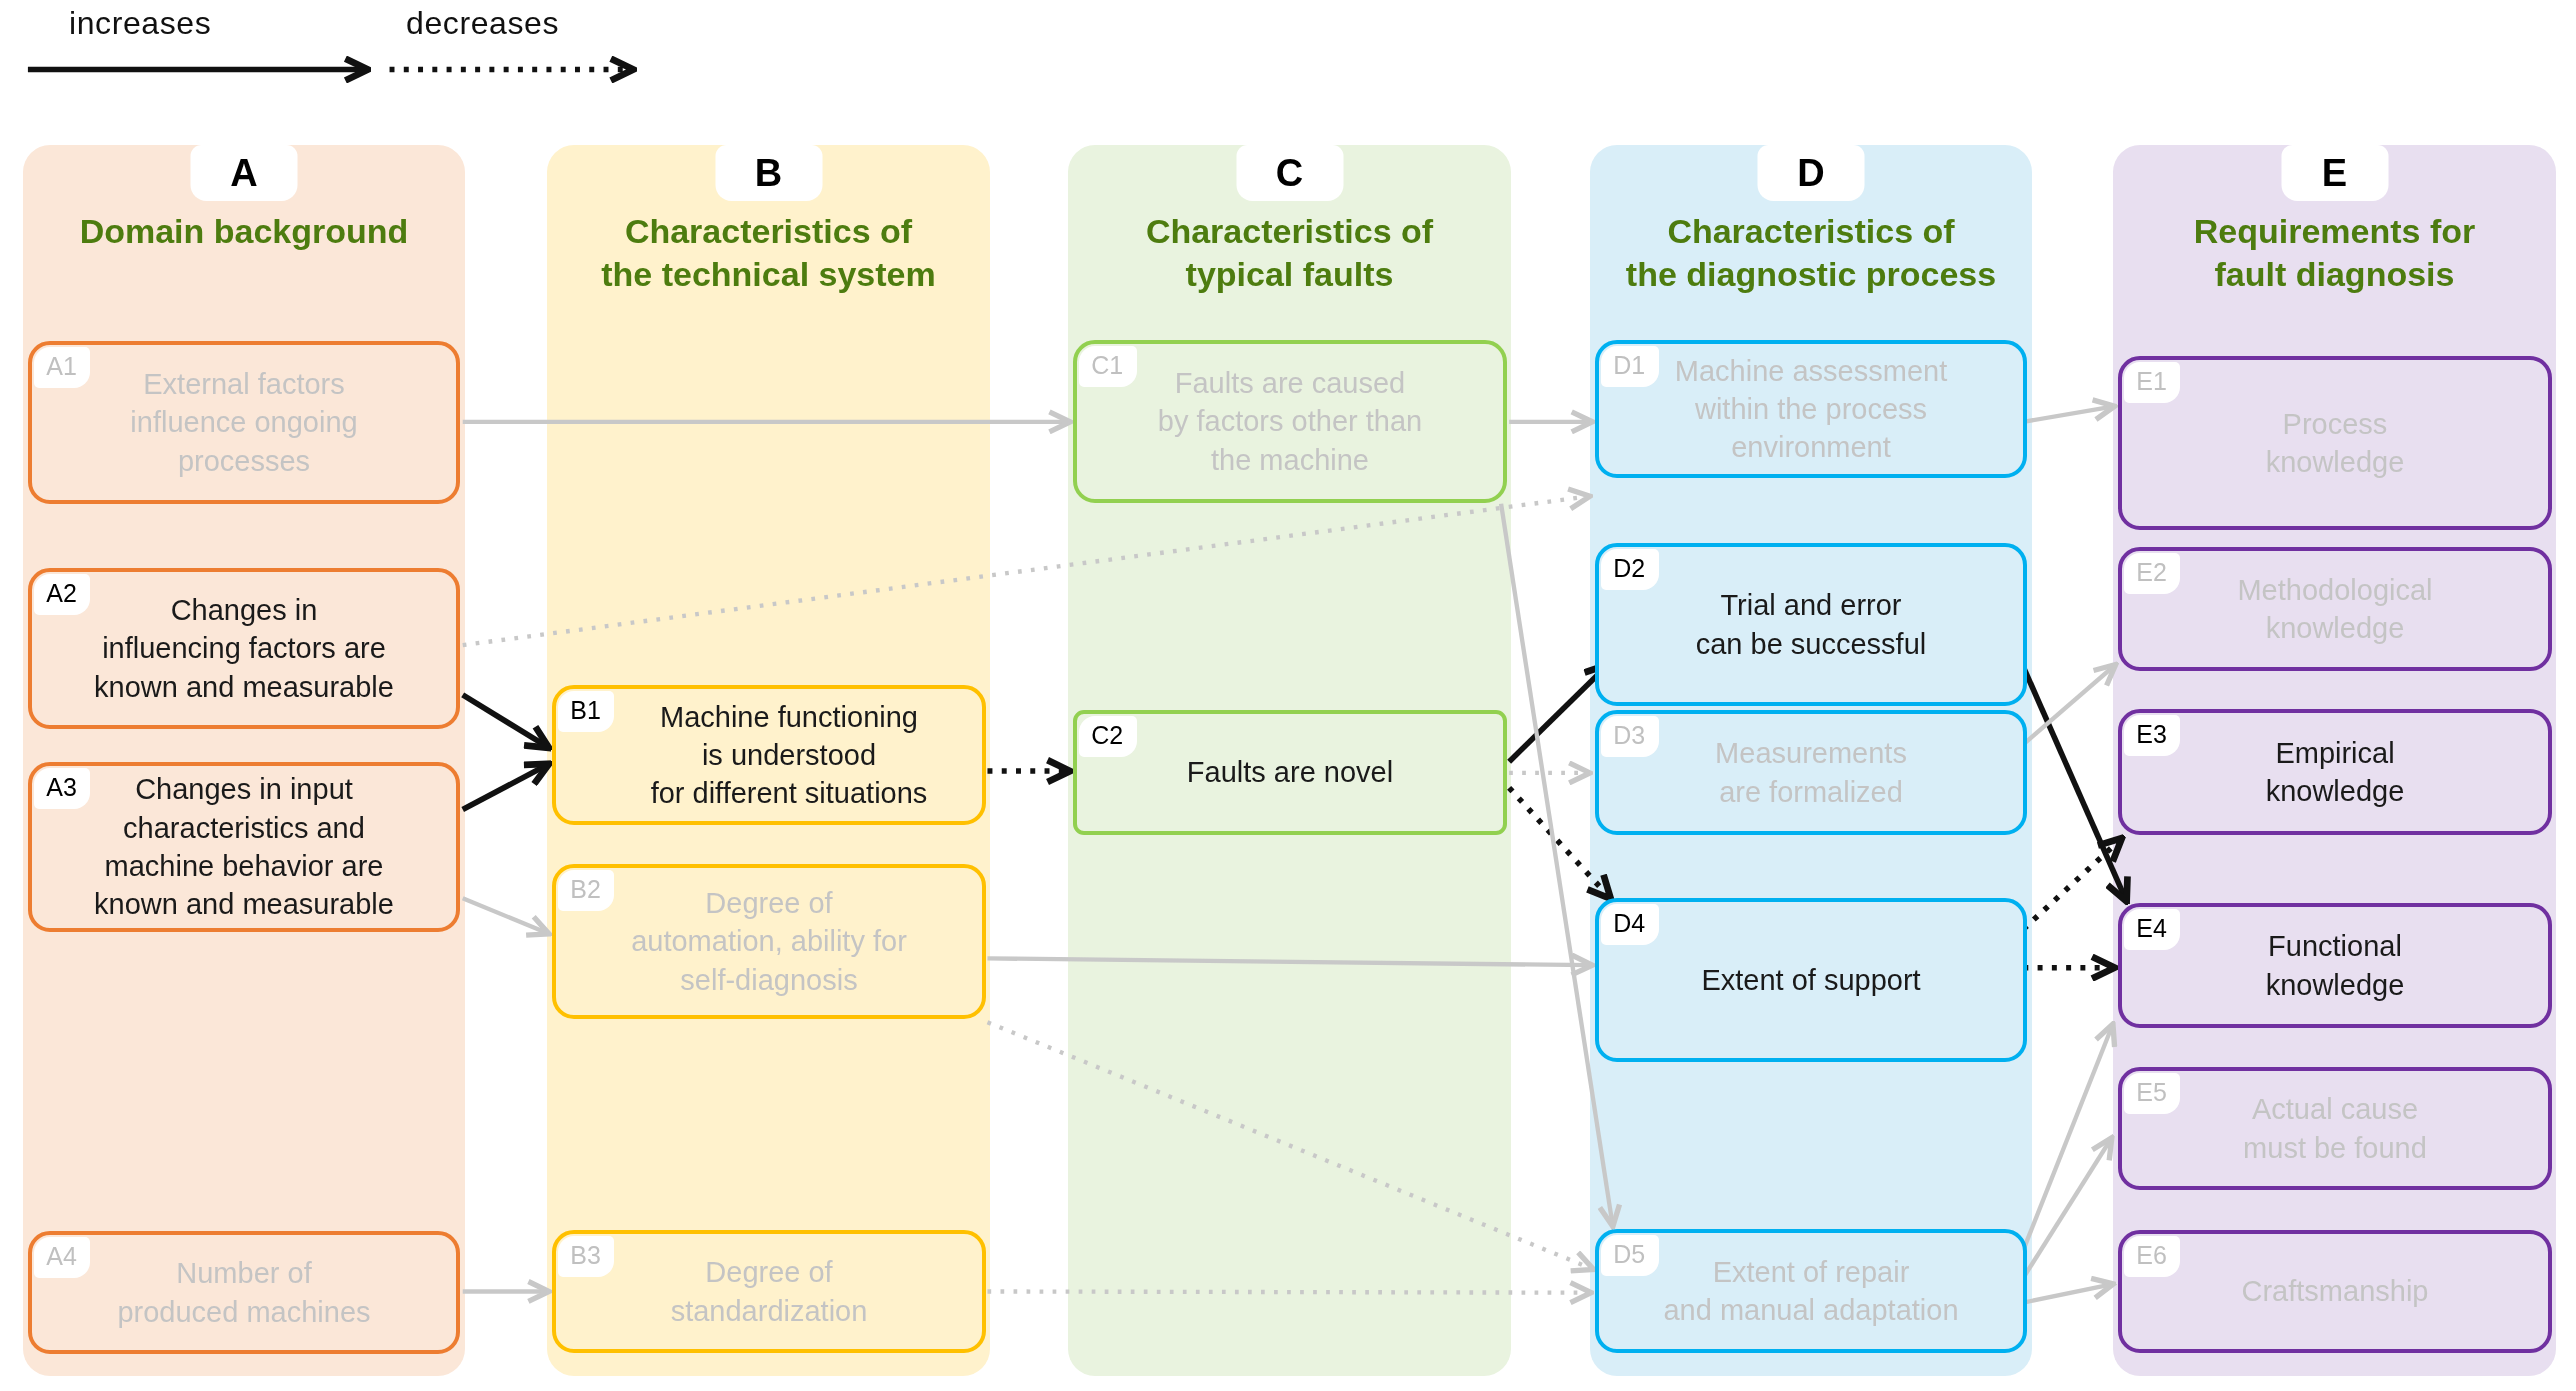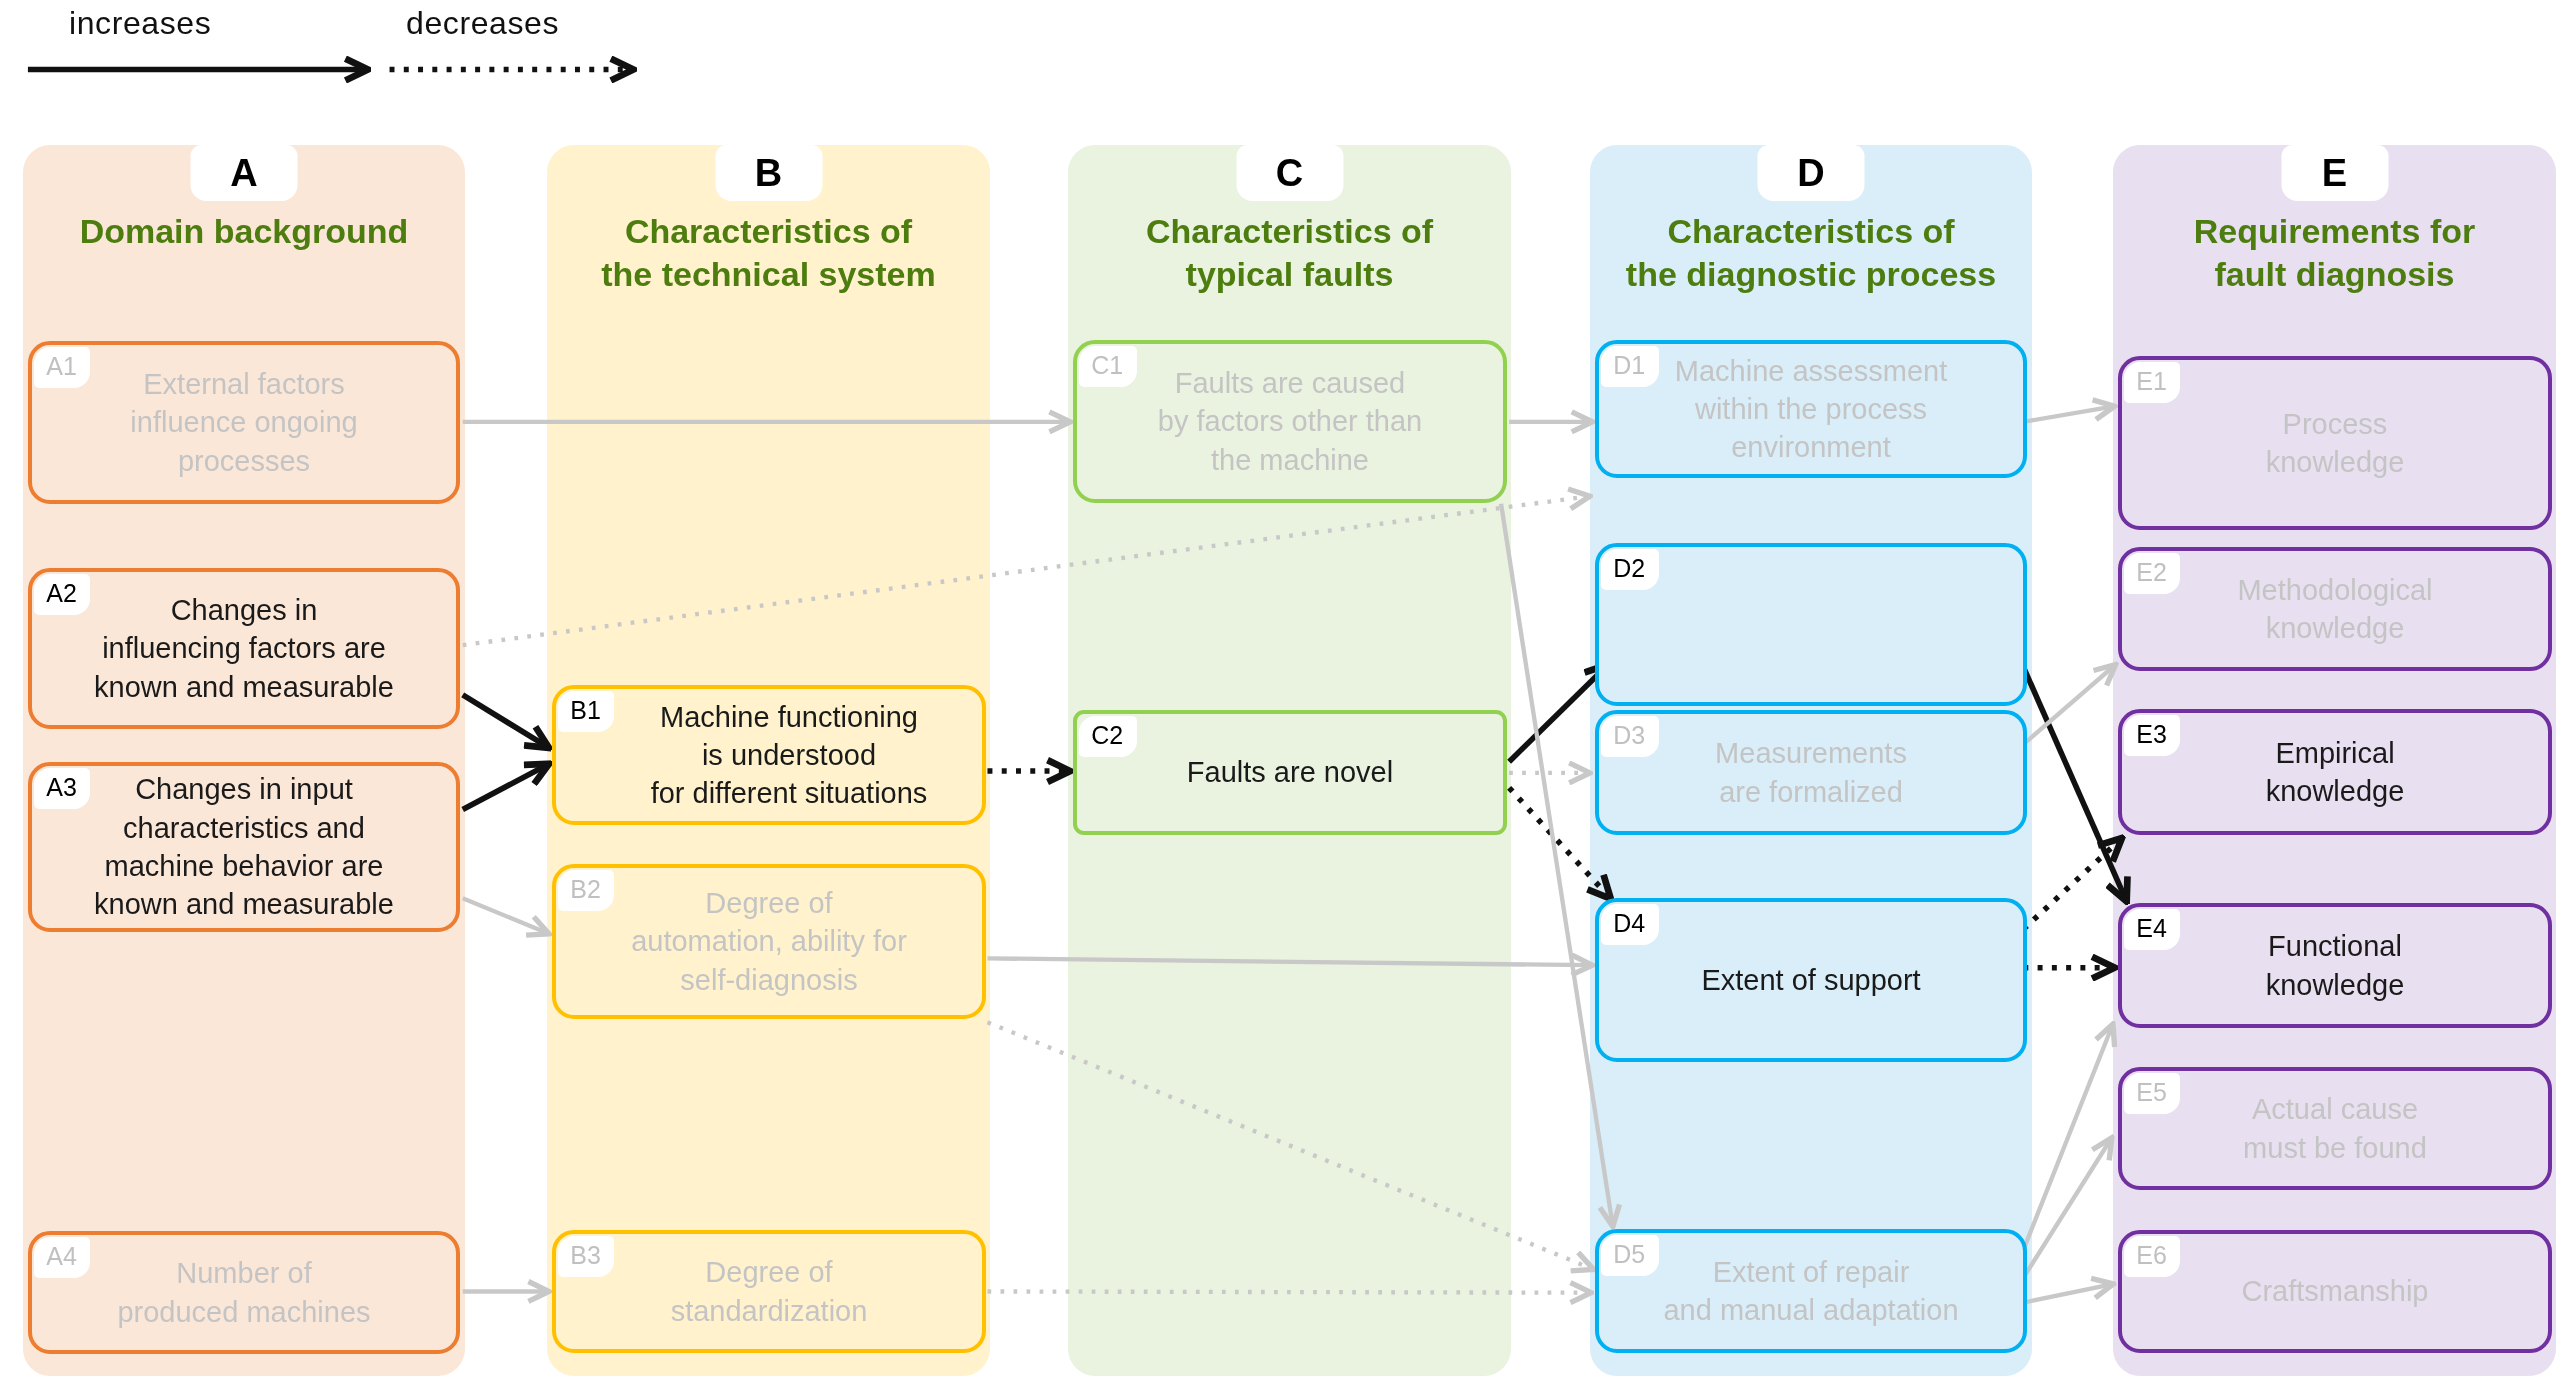--- a/index.html
+++ b/index.html
@@ -240,20 +240,22 @@
   </div>
 
   <div class="box col-D bcol-D inactive" id="box-D1" style="--col-bg: #d9eef8; --col-border: #00b0f0;">
     <span class="badge">D1</span>
     <div class="box-text">Machine assessment
 within the process
 environment</div>
   </div>
   <div class="box col-D bcol-D active" id="box-D2" style="--col-bg: #d9eef8; --col-border: #00b0f0;">
     <span class="badge">D2</span>
+    <div class="box-text">Trial and error
+can be successful</div>
   </div>
   <div class="box col-D bcol-D inactive" id="box-D3" style="--col-bg: #d9eef8; --col-border: #00b0f0;">
     <span class="badge">D3</span>
     <div class="box-text">Measurements
 are formalized</div>
   </div>
   <div class="box col-D bcol-D active" id="box-D4" style="--col-bg: #d9eef8; --col-border: #00b0f0;">
     <span class="badge">D4</span>
     <div class="box-text">Extent of support</div>
   </div>

